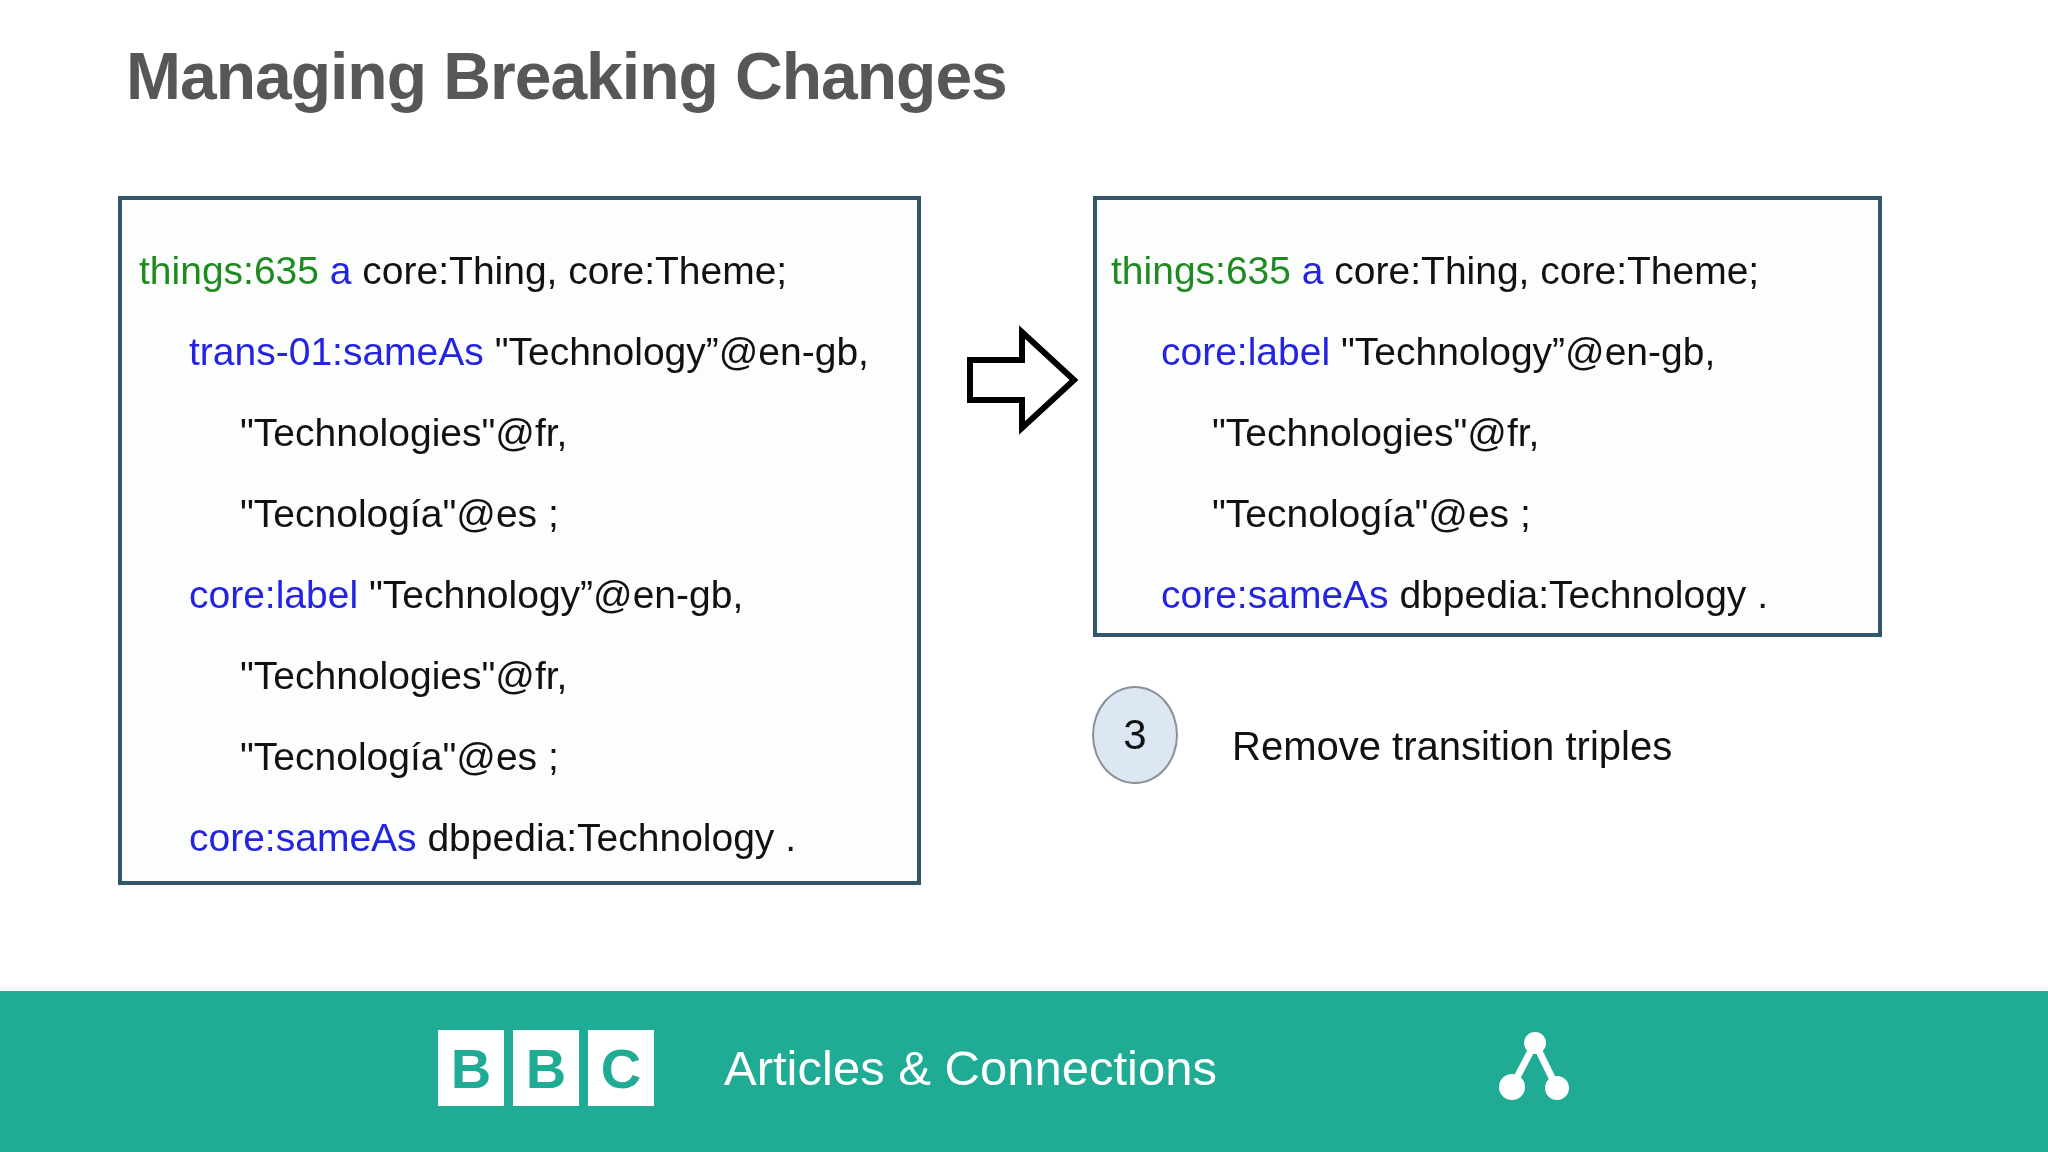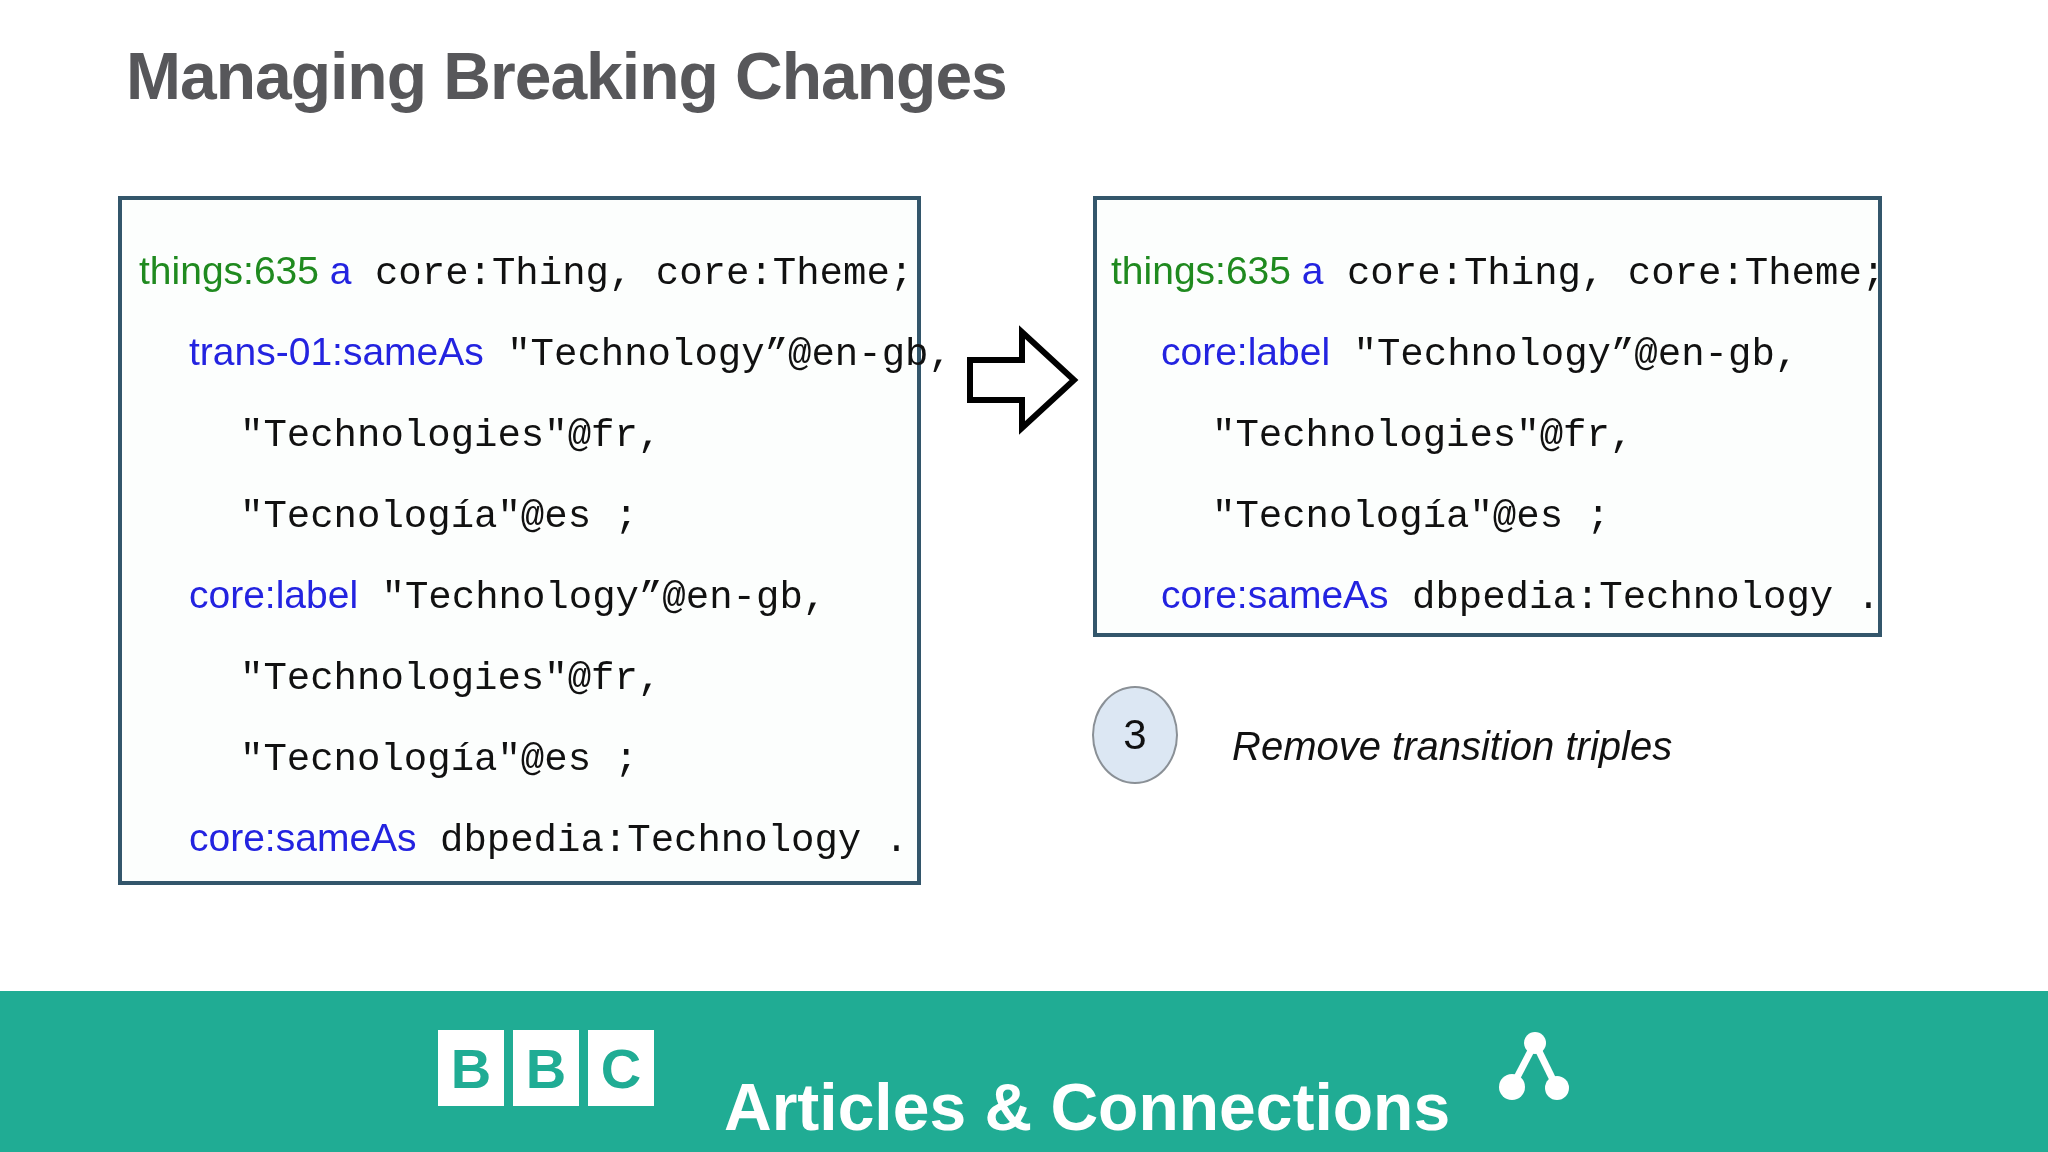--- a/index.html
+++ b/index.html
@@ -21,46 +21,46 @@
   }
   .code-box{
     position:absolute;background:var(--box-bg);
     border:4px solid var(--box-border);
     font-size:39px;color:var(--code-text);
   }
   #box-before{left:118px;top:196px;width:803px;height:689px;padding:30px 10px 0 17px;}
   #box-after{left:1093px;top:196px;width:789px;height:441px;padding:30px 10px 0 14px;}
   .code-line{height:81px;line-height:81px;white-space:nowrap;}
   .ind-0{padding-left:0;} .ind-1{padding-left:50px;} .ind-2{padding-left:101px;}
-  .seg-g{color:var(--green);} .seg-b{color:var(--blue);} .seg-k{color:var(--code-text);font-family:Liberation Mono, monospace;}
+  .seg-g{color:var(--green);} .seg-b{color:var(--blue);} .seg-k{color:var(--code-text);}
   .transform-arrow{position:absolute;left:964px;top:322px;}
   .step-badge{
     position:absolute;left:1092px;top:686px;width:86px;height:98px;
     border-radius:50%;background:var(--circle-fill);
     border:2px solid var(--circle-border);
     display:flex;align-items:center;justify-content:center;
     font-size:42px;color:#111111;
   }
   .step-label{
     position:absolute;left:1232px;top:722px;height:48px;line-height:48px;
-    font-size:40px;color:#111111;white-space:nowrap;font-style:italic;
+    font-size:40px;color:#111111;white-space:nowrap;
   }
   .footer-bar{
     position:absolute;left:0;top:991px;width:2048px;height:161px;
     background:var(--footer-bg);
   }
   .bbc-logo{position:absolute;left:438px;top:39px;display:flex;gap:9px;}
   .bbc-block{
     width:66px;height:76px;background:#ffffff;color:var(--logo-letter);
     font-weight:700;font-size:56px;
     display:flex;align-items:center;justify-content:center;
   }
   .footer-wordmark{
     position:absolute;left:724px;top:39px;height:76px;line-height:76px;
-    font-size:66px;font-weight:700;color:var(--footer-text);white-space:nowrap;margin-top:39px;
+    font-size:49px;font-weight:400;color:var(--footer-text);white-space:nowrap;
   }
   .connections-icon{position:absolute;left:1488px;top:31px;}
 </style>
 </head>
 <body>
 
 <h1 class="slide-title">Managing Breaking Changes</h1>
 
 <div id="box-before" class="code-box">
     <div class="code-line ind-0"><span class="seg-g">things:635</span><span class="seg-b"> a</span><span class="seg-k"> core:Thing, core:Theme;</span></div>

